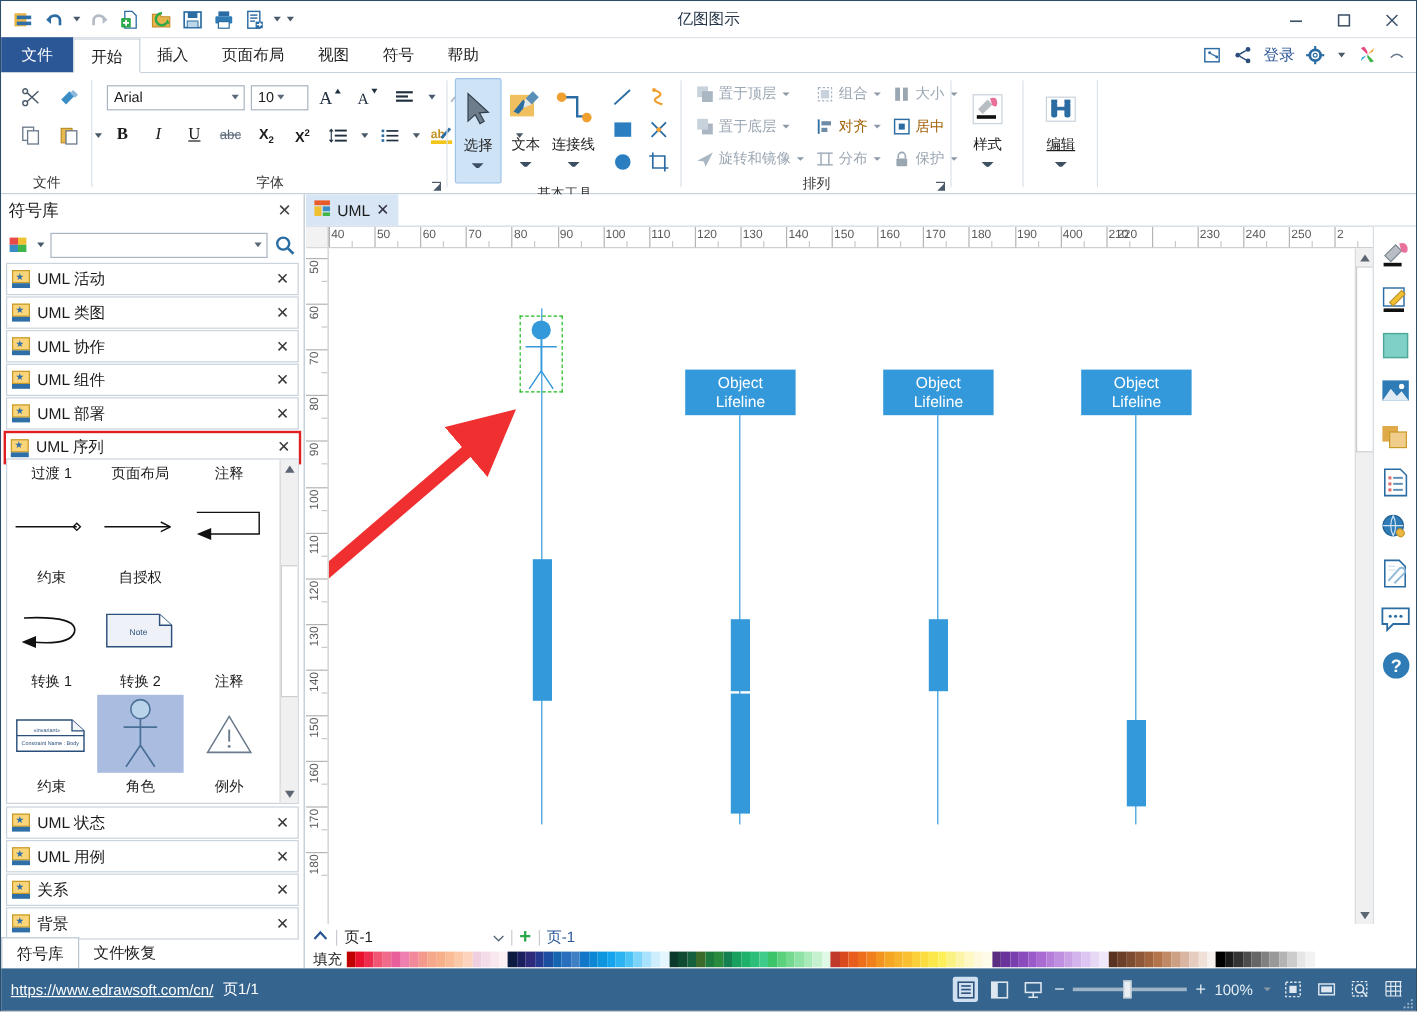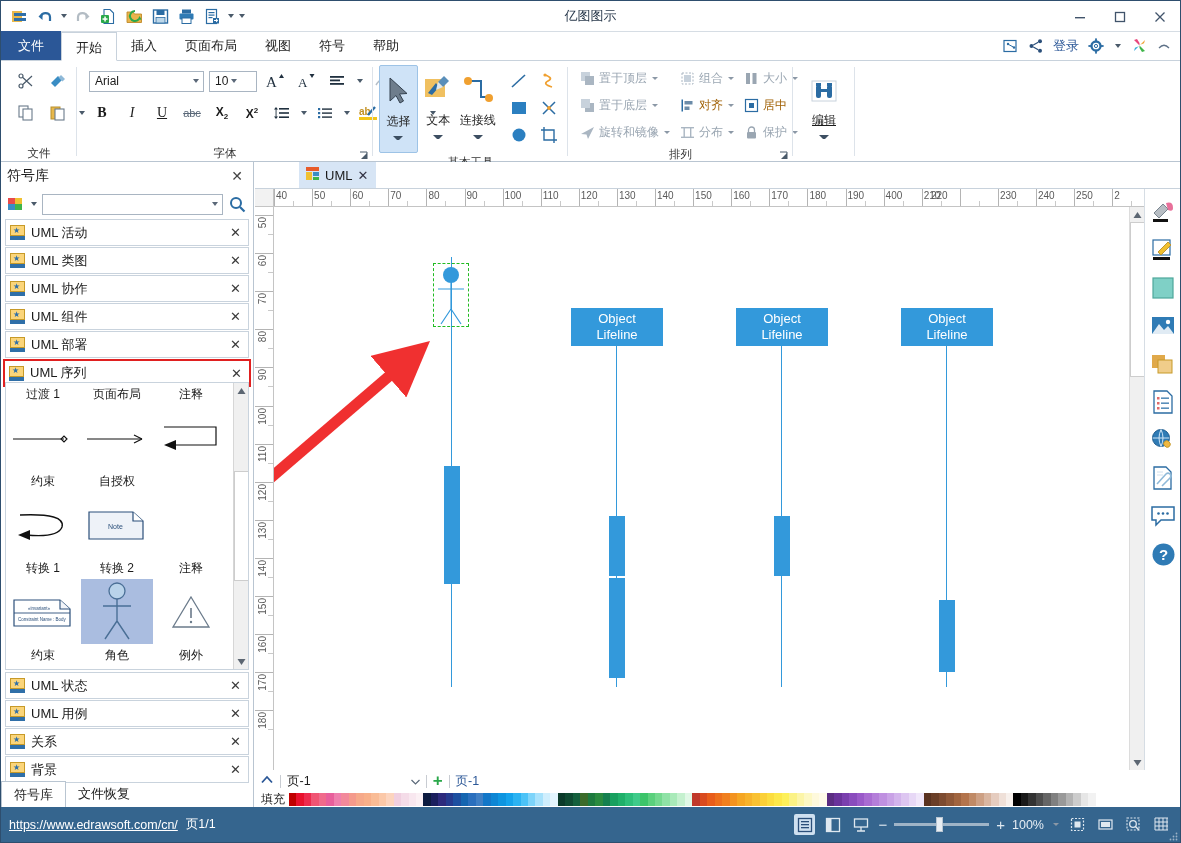--- a/index.html
+++ b/index.html
@@ -115,21 +115,21 @@
   .vscroll { position:absolute; right:0; top:0; width:15px; bottom:0; background:#f0f0f0; border-left:1px solid #d6d6d6; }
   .vscroll .btn { height:15px; background:#f0f0f0; display:flex; align-items:center; justify-content:center; cursor:pointer; }
   .vscroll .thumb { position:absolute; left:0; width:15px; background:#ffffff; border:1px solid #cdcdcd; cursor:pointer; }
 
   .lp-tabs { position:absolute; left:0; bottom:0; height:27px; display:flex; align-items:flex-end; width:253px; }
   .lp-tab { height:26px; line-height:26px; padding:0 12px; font-size:13px; cursor:pointer; color:#1b1b1b; }
   .lp-tab.active { border:1px solid #b9c5d1; border-bottom:0; background:#fff; }
 
   
   .tabstrip { position:absolute; left:254px; top:161px; width:925px; height:27px; background:#fff; border-bottom:1px solid #c8d2dc; display:flex; align-items:flex-end; }
-  .doctab { height:26px; background:#d7e5f5; display:flex; align-items:center; gap:5px; padding:0 8px 0 6px; font-size:13px; cursor:pointer;margin-left:44px; }
+  .doctab { height:26px; background:#d7e5f5; display:flex; align-items:center; gap:5px; padding:0 8px 0 6px; font-size:13px; cursor:pointer; }
   .doctab .x { cursor:pointer; color:#334; font-size:13px; }
 
   .hruler { position:absolute; left:254px; top:188px; width:925px; height:18px; background:#fff; border-bottom:1px solid #c4c4c4; overflow:hidden; }
   .hruler .corner { position:absolute; left:0; top:0; width:19px; height:18px; background:#f2f2f2; border-right:1px solid #c4c4c4; }
   .hruler .tick { position:absolute; top:0; height:18px; border-left:1px solid #b4b4b4; }
   .hruler .tickm { position:absolute; bottom:0; height:5px; border-left:1px solid #c9c9c9; }
   .hruler .lab { position:absolute; top:1px; font-size:10px; color:#5a5a5a; padding-left:2px; }
 
   .vruler { position:absolute; left:254px; top:206px; width:19px; bottom:72px; background:#fff; border-right:1px solid #c4c4c4; overflow:hidden; }
   .vruler .tick { position:absolute; left:0; width:19px; border-top:1px solid #b4b4b4; }
@@ -668,20 +668,37 @@
       <div class="grplabel">排列</div>
       <div class="dlglaunch">
         <svg width="10" height="10" viewBox="0 0 10 10">
             <path d="M1 1 h7 v7" fill="none" stroke="#4a5a6a" stroke-width="1"></path>
             <path d="M8 8 L2 8 L8 2z" fill="#4a5a6a"></path>
           </svg>
       </div>
       <div class="sep"></div>
     </div>
 
+    <div class="grp" style="width:60px;">
+      <div class="grpbody" style="justify-content:center;">
+        <div class="bigbtn" style="width:50px;">
+          <span class="bicon">
+            <svg width="34" height="34" viewBox="0 0 34 34">
+                <rect x="5" y="6" width="24" height="24" fill="#fff" stroke="#c8d2dc" stroke-width="1"></rect>
+                <path d="M9 18 L17 10 L21 14 L13 22z" fill="#b8bec4"></path>
+                <path d="M19 9 Q25 7 25 13 Q25 17 21 15z" fill="#e8709a"></path>
+                <rect x="8" y="23" width="16" height="3" fill="#111"></rect>
+              </svg>
+          </span>
+          <span class="blabel">样式</span>
+          <span class="bcaret"></span>
+        </div>
+      </div>
+      <div class="sep"></div>
+    </div>
 
     <div class="grp" style="width:62px;text-decoration:underline;">
       <div class="grpbody" style="justify-content:center;">
         <div class="bigbtn" style="width:50px;">
           <span class="bicon">
             <svg width="34" height="34" viewBox="0 0 34 34">
                 <rect x="5" y="8" width="24" height="20" fill="#fff" stroke="#c8d2dc" stroke-width="1"></rect>
                 <g fill="#2b6ca3">
                   <rect x="9" y="12" width="5" height="13" rx="2"></rect>
                   <rect x="20" y="12" width="5" height="13" rx="2"></rect>

